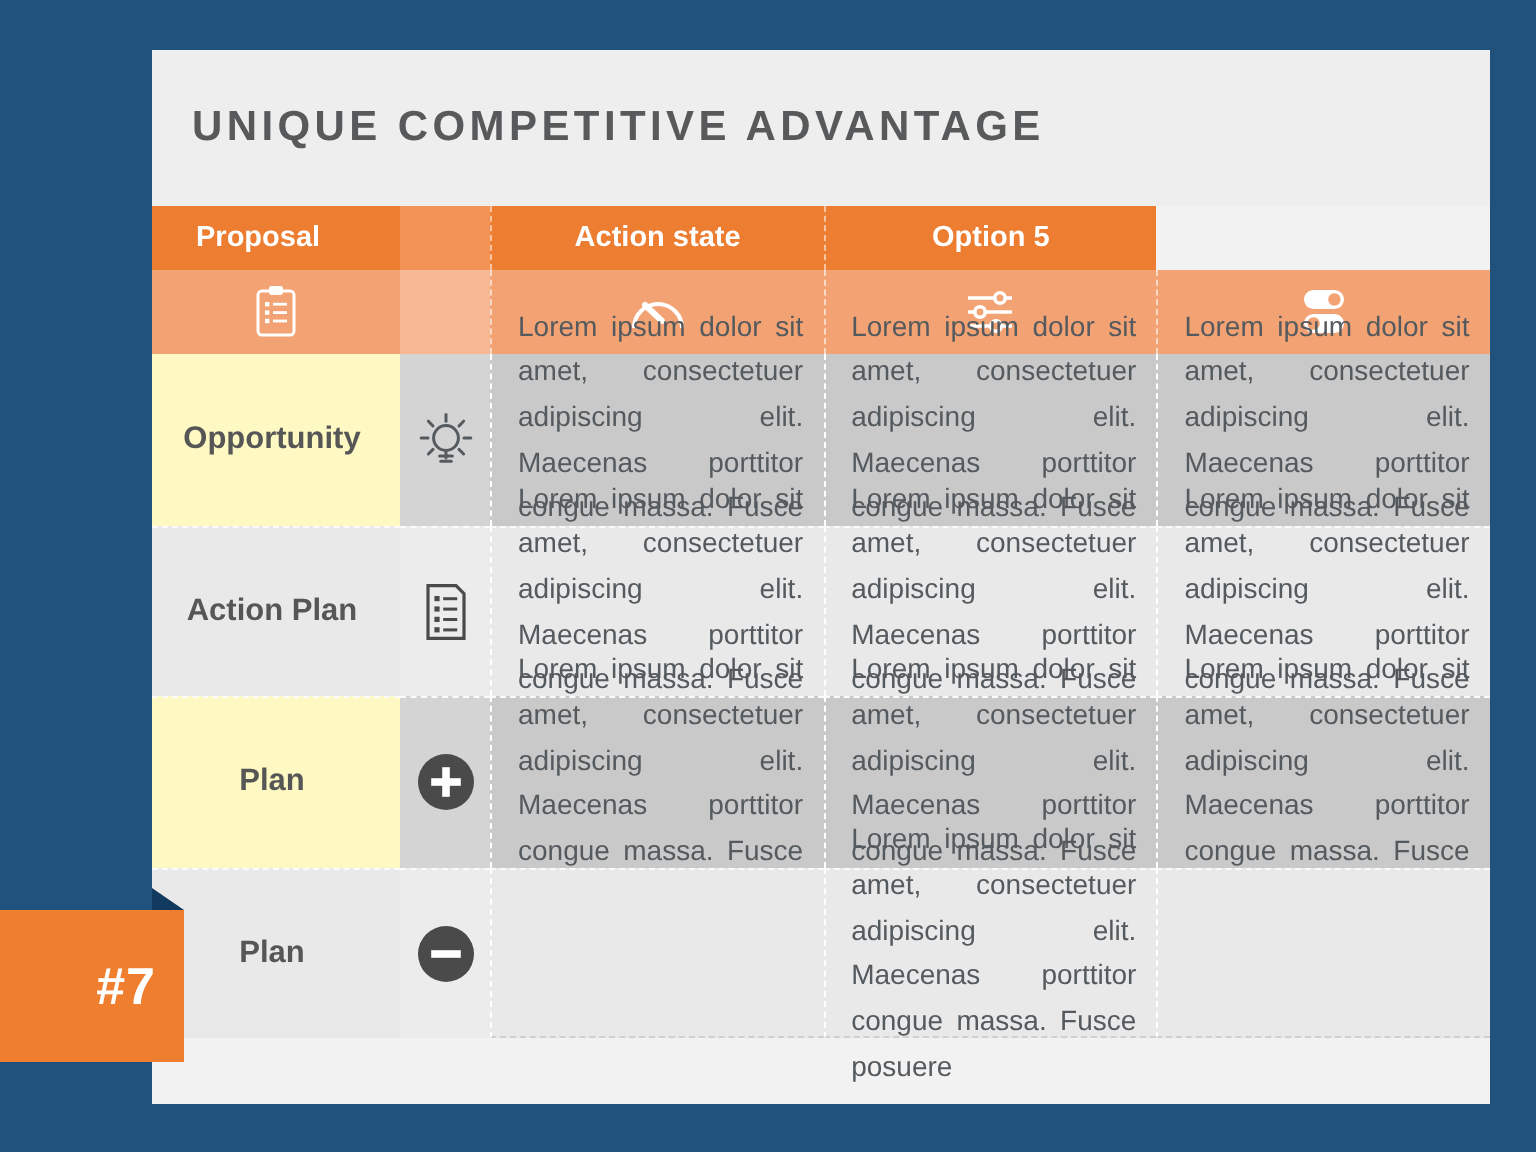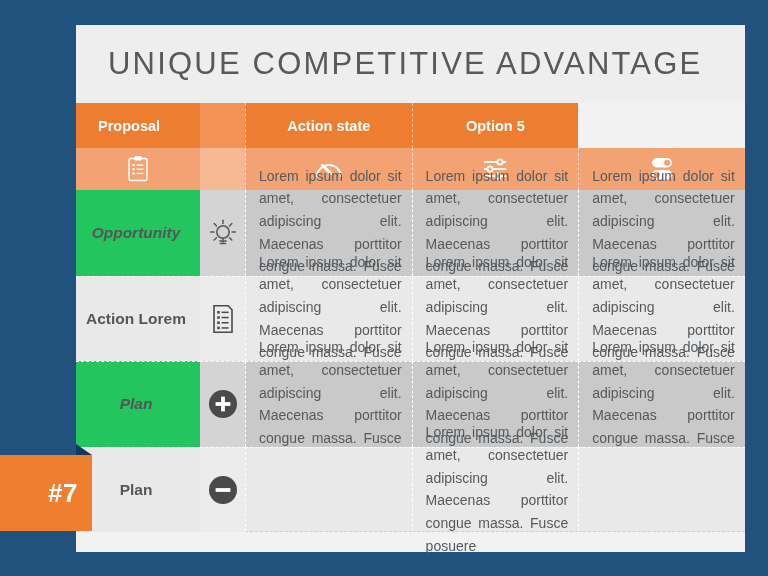--- a/index.html
+++ b/index.html
@@ -37,25 +37,25 @@
   #title-bar {
     position: absolute;
     left: 0; top: 0;
     width: 100%;
     height: 78px;
     background: #eeeeee;
     display: flex;
     align-items: center;
   }
   #title-text {
-    margin-left: 32px;
-    font-size: 31px;
+    margin-left: 20px;
+    font-size: 21px;
     letter-spacing: 2.2px;
     color: #58595b;
-    font-weight: 400;
+    font-weight: 700;
     white-space: nowrap;
   }
 
   
   #table {
     position: absolute;
     left: 0;
     top: 78px;
     width: 669px;
     height: 449px;
@@ -66,21 +66,21 @@
     width: 100%;
     box-sizing: border-box;
   }
 
   
   .c-label { width: 124px; flex: 0 0 124px; }
   .c-icon  { width: 45px;  flex: 0 0 45px;  }
   .c-body  { width: 166.6px; flex: 0 0 166.6px; }
 
   
-  #hdr-labels { height: 45px; }
+  #hdr-labels { height: 32px; }
   #hdr-labels .cell {
     display: flex;
     align-items: center;
     justify-content: center;
     background: #ed7d31;
     color: #ffffff;
     font-weight: bold;
     font-size: 14.5px;
     box-sizing: border-box;
   }
@@ -124,21 +124,21 @@
   .drow .c-body .txt {
     font-size: 14px;
     line-height: 1.62;
     color: #555a5e;
     text-align: justify;
     word-spacing: 1.1px;
   }
   .drow.last .c-body { border-bottom: 1px dashed #d0d0d0; height: 100%; }
 
   
-  .drow.dark .c-label { background: #22c55e; font-style: italic; }
+  .drow.dark .c-label { background: #fef9c3; }
   .drow.dark .c-icon  { background: #d4d4d4; }
   .drow.dark .c-body  { background: #c9c9c9; }
   .drow.light .c-label { background: #e9e9e9; }
   .drow.light .c-icon  { background: #ececec; }
   .drow.light .c-body  { background: #e9e9e9; }
 
   
   .drow + .drow .cell { border-top: 1px dashed #ffffff; }
   .drow.light + .drow .cell,
   .drow.dark + .drow .cell { border-top: 1px dashed #fbfbfb; }
@@ -277,21 +277,21 @@
         <div class="cell c-body">
           <span class="txt">Lorem ipsum dolor sit amet, consectetuer adipiscing elit. Maecenas porttitor congue massa. Fusce posuere</span>
         </div>
         <div class="cell c-body">
           <span class="txt">Lorem ipsum dolor sit amet, consectetuer adipiscing elit. Maecenas porttitor congue massa. Fusce posuere</span>
         </div>
       </div>
 
       <div class="row drow light">
         <div class="cell c-label">
-          <span>Action Lorem</span>
+          <span>Action Plan</span>
         </div>
         <div class="cell c-icon">
           <span>
             <svg class="ico" width="24" height="30" viewBox="0 0 24 30" fill="none" stroke="#4a4a4a" stroke-width="1.6">
               <path d="M3 1.8 H17 L21 5.8 V28.2 H3 Z"></path>
               <rect x="6.2" y="7" width="2.6" height="2.6" fill="#4a4a4a" stroke="none"></rect>
               <rect x="10.6" y="7.6" width="7" height="1.5" fill="#4a4a4a" stroke="none"></rect>
               <rect x="6.2" y="12.2" width="2.6" height="2.6" fill="#4a4a4a" stroke="none"></rect>
               <rect x="10.6" y="12.8" width="7" height="1.5" fill="#4a4a4a" stroke="none"></rect>
               <rect x="6.2" y="17.4" width="2.6" height="2.6" fill="#4a4a4a" stroke="none"></rect>

